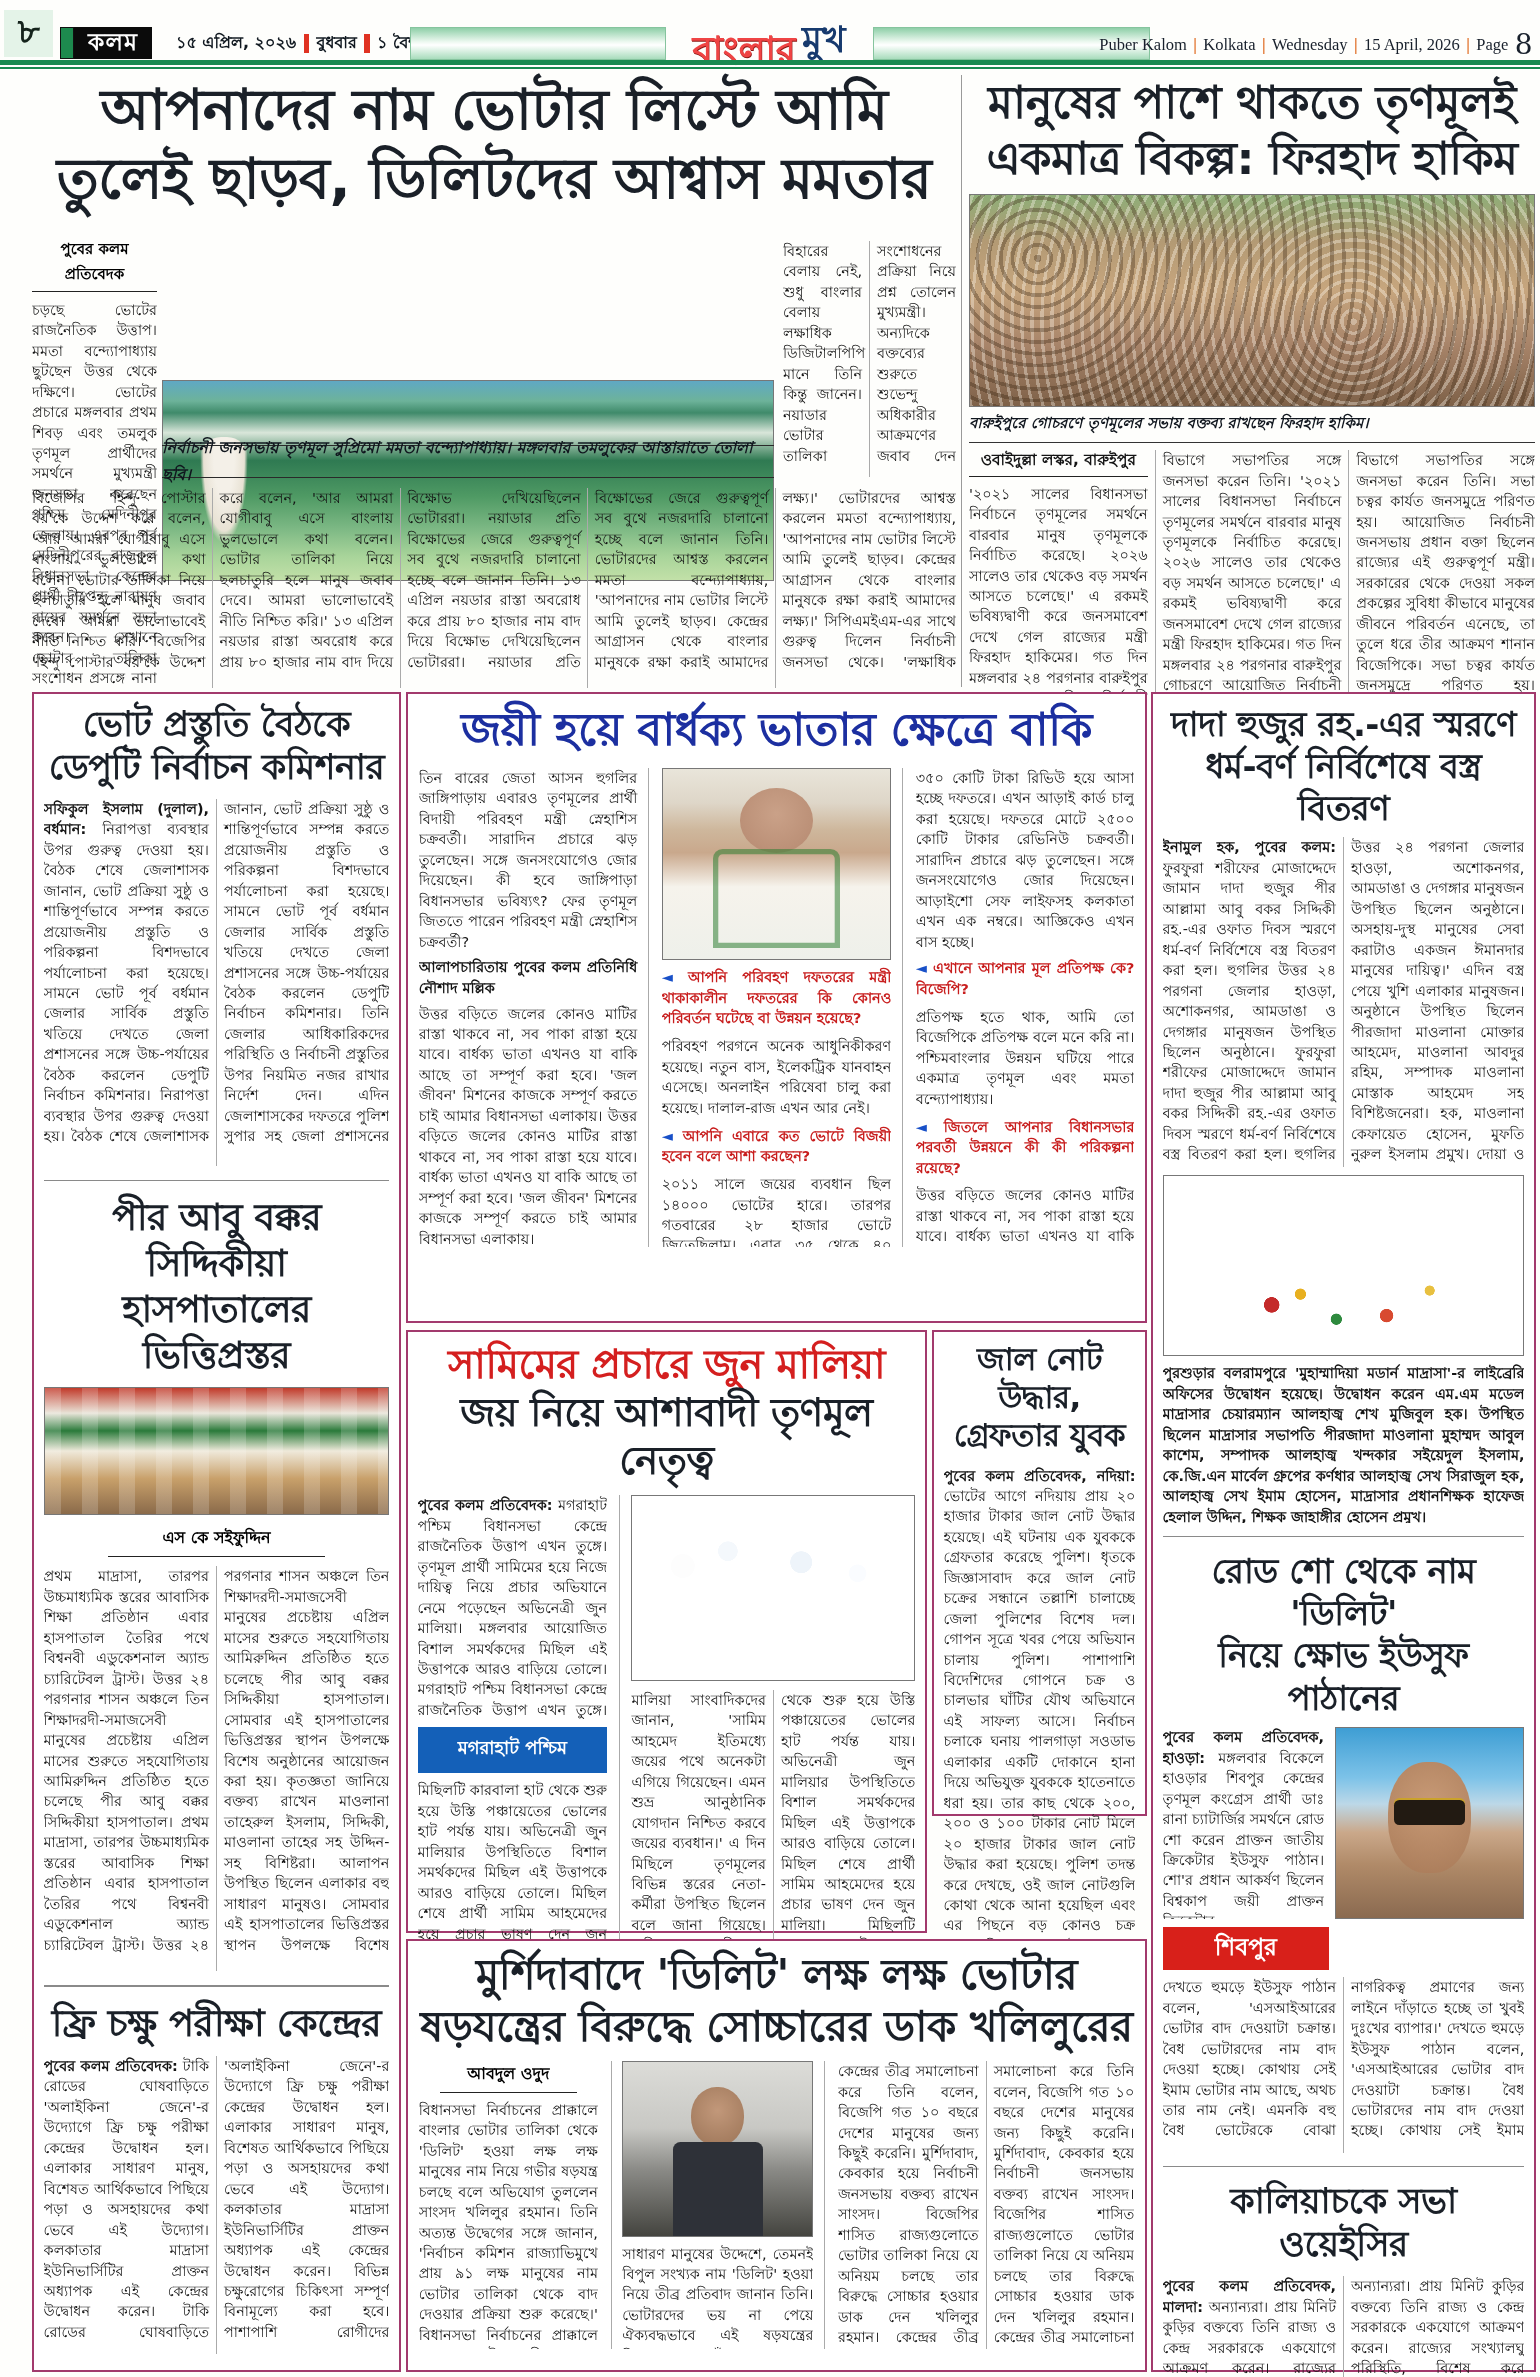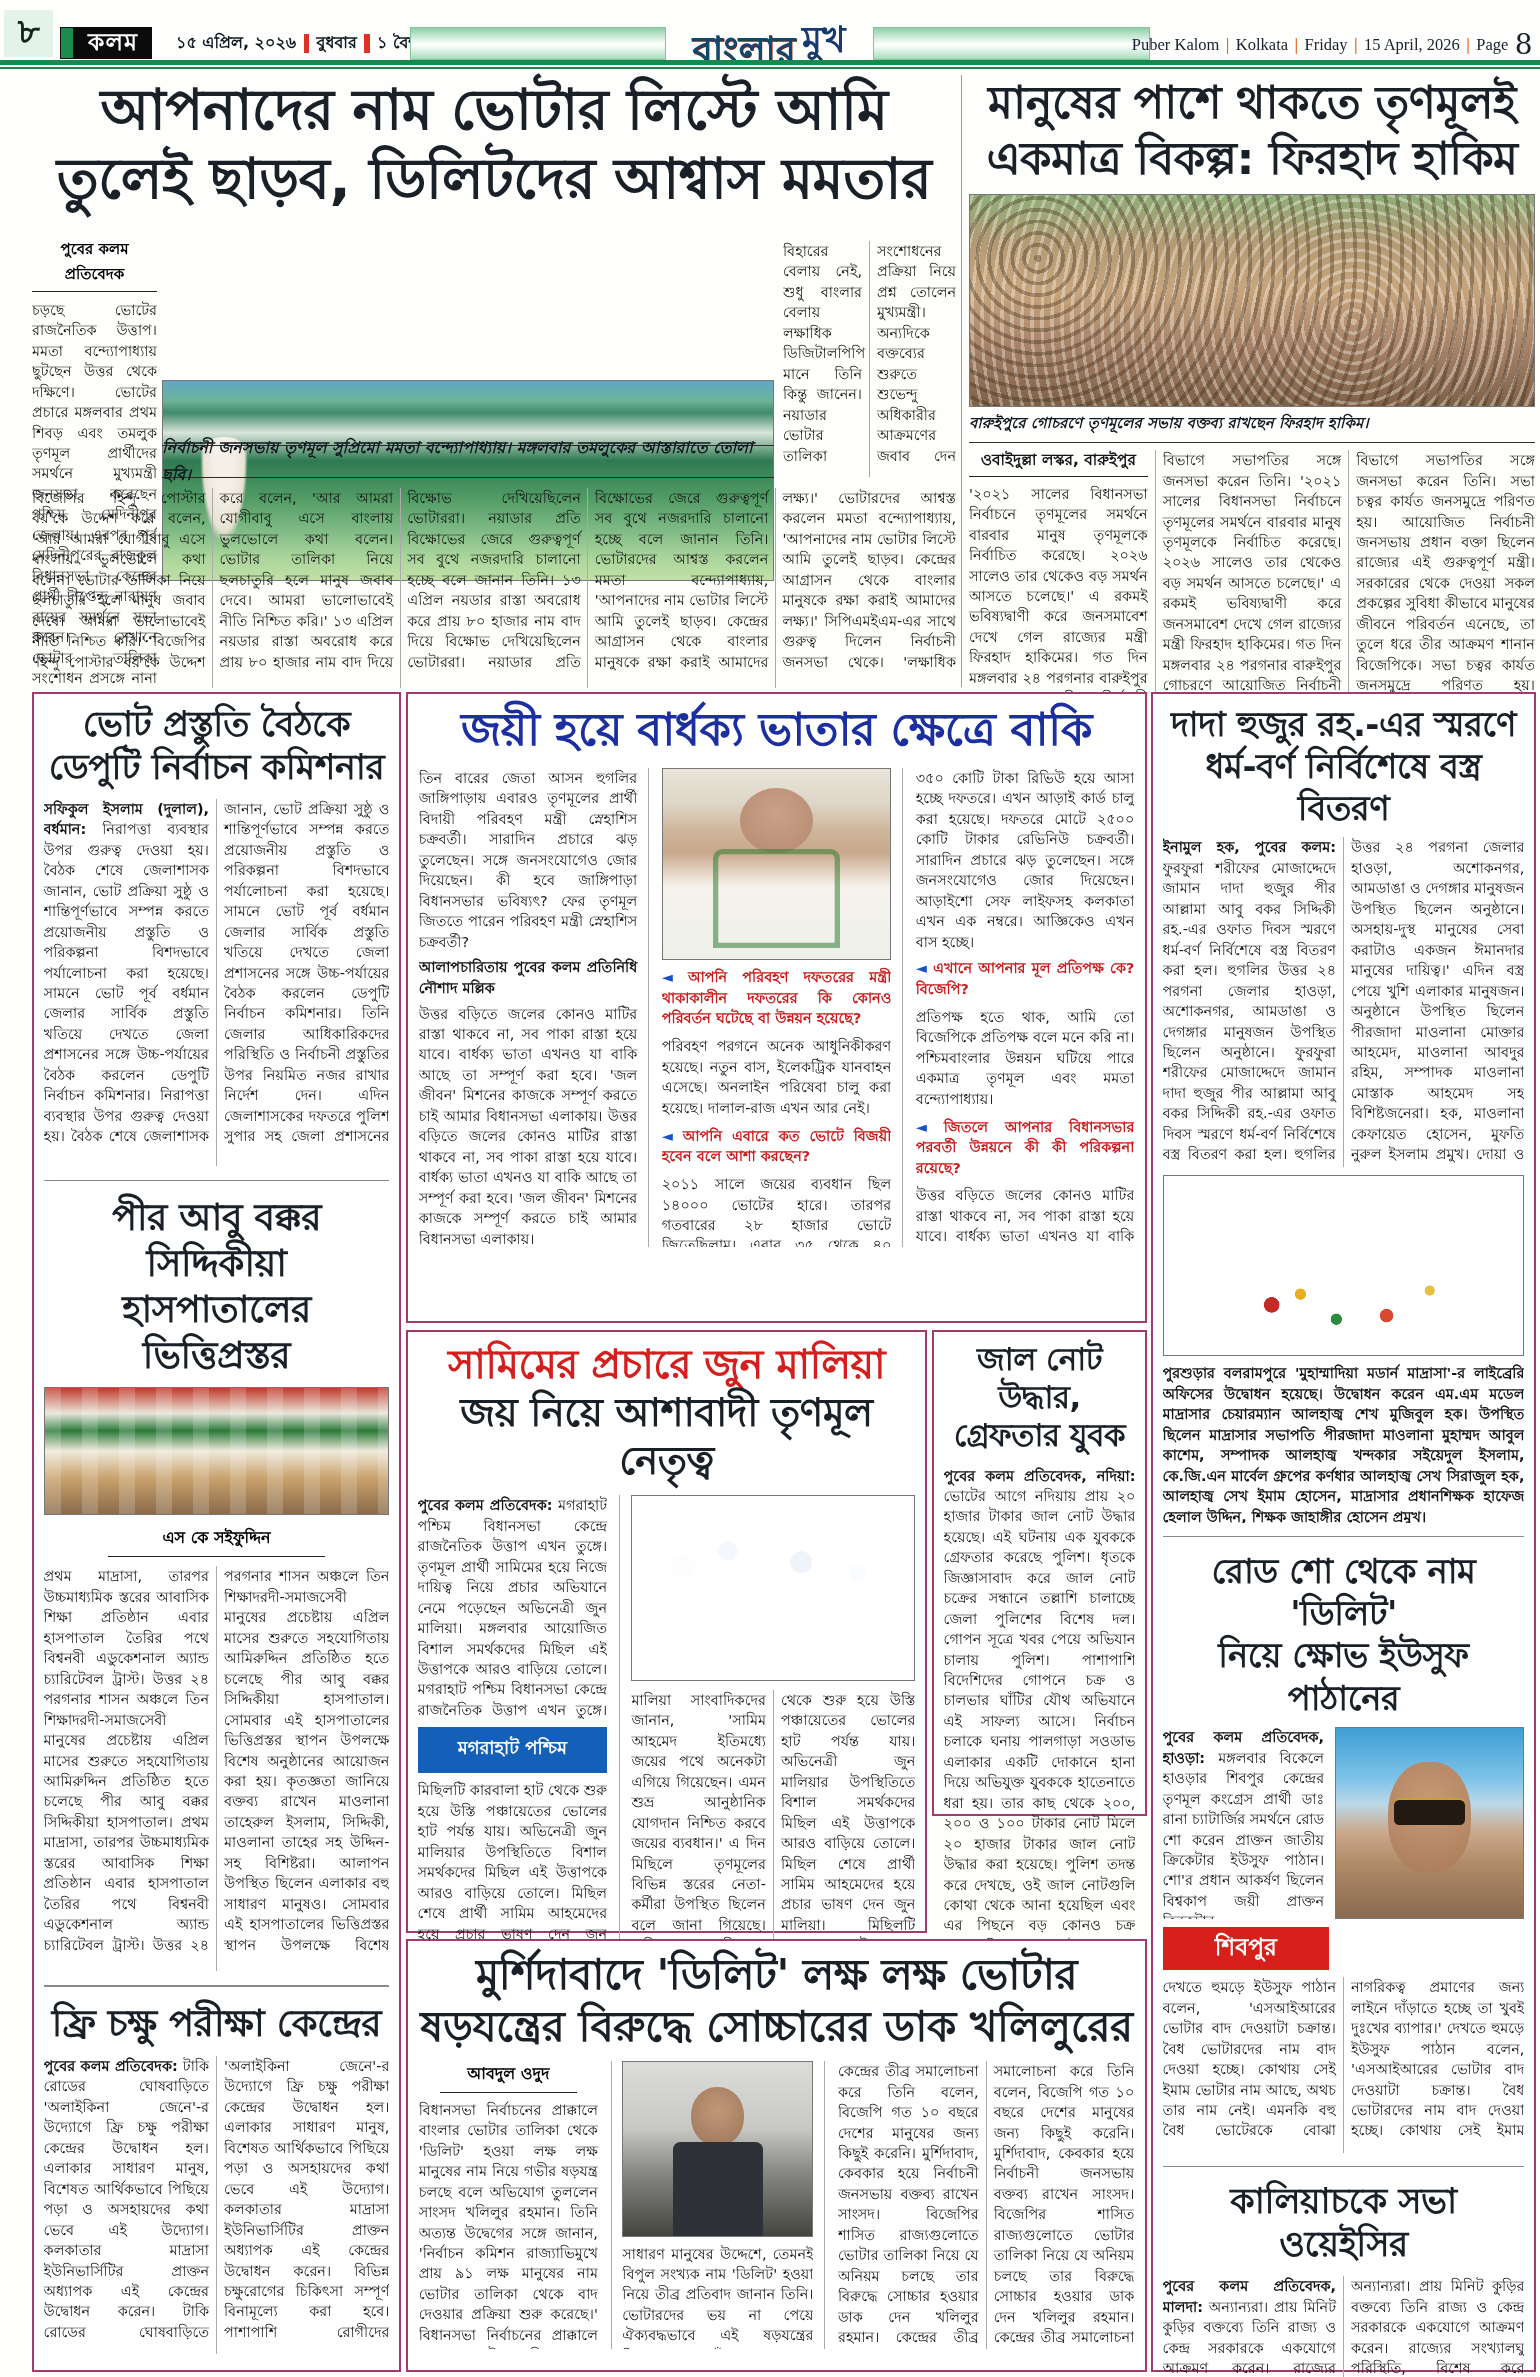--- a/index.html
+++ b/index.html
@@ -12,21 +12,21 @@
   .pagenum-box { left:4.3px; top:9.6px; width:49px; height:47px; background:#e4f3e8; display:flex; align-items:center; justify-content:center; font-size:34px; font-weight:bold; color:#15231c; }
   .logo-box { left:60px; top:27px; height:32px; display:flex; align-items:center; }
   .logo-tag { width:14px; height:32px; background:#1d8a4e; border:1.1px solid #111; }
   .logo-main { height:32px; background:#0b0b0b; color:#fff; font-weight:bold; font-size:23.4px; padding:0 14px; display:flex; align-items:center; letter-spacing:1.1px; }
   .dateline { left:176px; top:32px; height:23.4px; display:flex; align-items:center; gap:7.5px; font-size:16px; font-weight:bold; color:#101820; }
   .date-sep { width:5.3px; height:19px; background:#e03222; display:inline-block; }
   .greenbar { top:27px; height:33px; background:linear-gradient(180deg,#8ecfa8 0%,#eef9f1 45%,#ffffff 55%,#a8dcbc 100%); border:0.5px solid #86c49e; }
   .gb-left { left:410px; width:256px; }
   .gb-right { left:873px; width:277px; }
   .section-title { left:668px; top:15px; width:202px; height:53px; display:flex; align-items:center; justify-content:center; gap:6.4px; font-size:36px; font-weight:bold; }
-  .st-red { color:#0c4a6e; text-shadow:0.5px 0.5px 0 #8a1511;margin-top:20px; }
+  .st-red { color:#ef4444; text-shadow:0.5px 0.5px 0 #8a1511;margin-top:20px; }
   .st-blue { color:#173a6e; }
   .mast-right { right:7.5px; top:33px; height:23.4px; display:flex; align-items:center; gap:6.4px; font-family:"Liberation Serif","DejaVu Serif",serif; font-size:16.5px; color:#18202c; }
   .mr-sep { color:#e06a20; font-weight:bold; }
   .mast-right .pg8 { font-size:28px; font-family:"DejaVu Serif",serif; }
   .rule-green-a { left:0; top:60px; width:1540px; height:4.8px; background:#178a4f; }
   .rule-green-b { left:0; top:67px; width:1540px; height:2.1px; background:#178a4f; }
 
   
   .hl { font-weight:bold; color:#1a2028; text-align:center; line-height:1.24; letter-spacing:-0.5px; }
   .body-text { font-size:14.4px; line-height:1.42; text-align:justify; color:#141414; overflow:hidden; }
@@ -96,21 +96,21 @@
   <div class="abs section-title">
     <span class="st-red">বাংলার</span>
     <span class="st-blue">মুখ</span>
   </div>
   <div class="abs greenbar gb-right"></div>
   <div class="abs mast-right">
     <span>Puber Kalom</span>
       <span class="mr-sep">|</span>
     <span>Kolkata</span>
       <span class="mr-sep">|</span>
-    <span>Friday</span>
+    <span>Wednesday</span>
       <span class="mr-sep">|</span>
     <span>15 April, 2026</span>
       <span class="mr-sep">|</span>
     <span>Page</span>
     <span class="pg8">8</span>
   </div>
   <div class="abs rule-green-a"></div>
   <div class="abs rule-green-b"></div>
 
   <div class="abs" style="left:32px; top:75px; width:924px; height:612px;">

